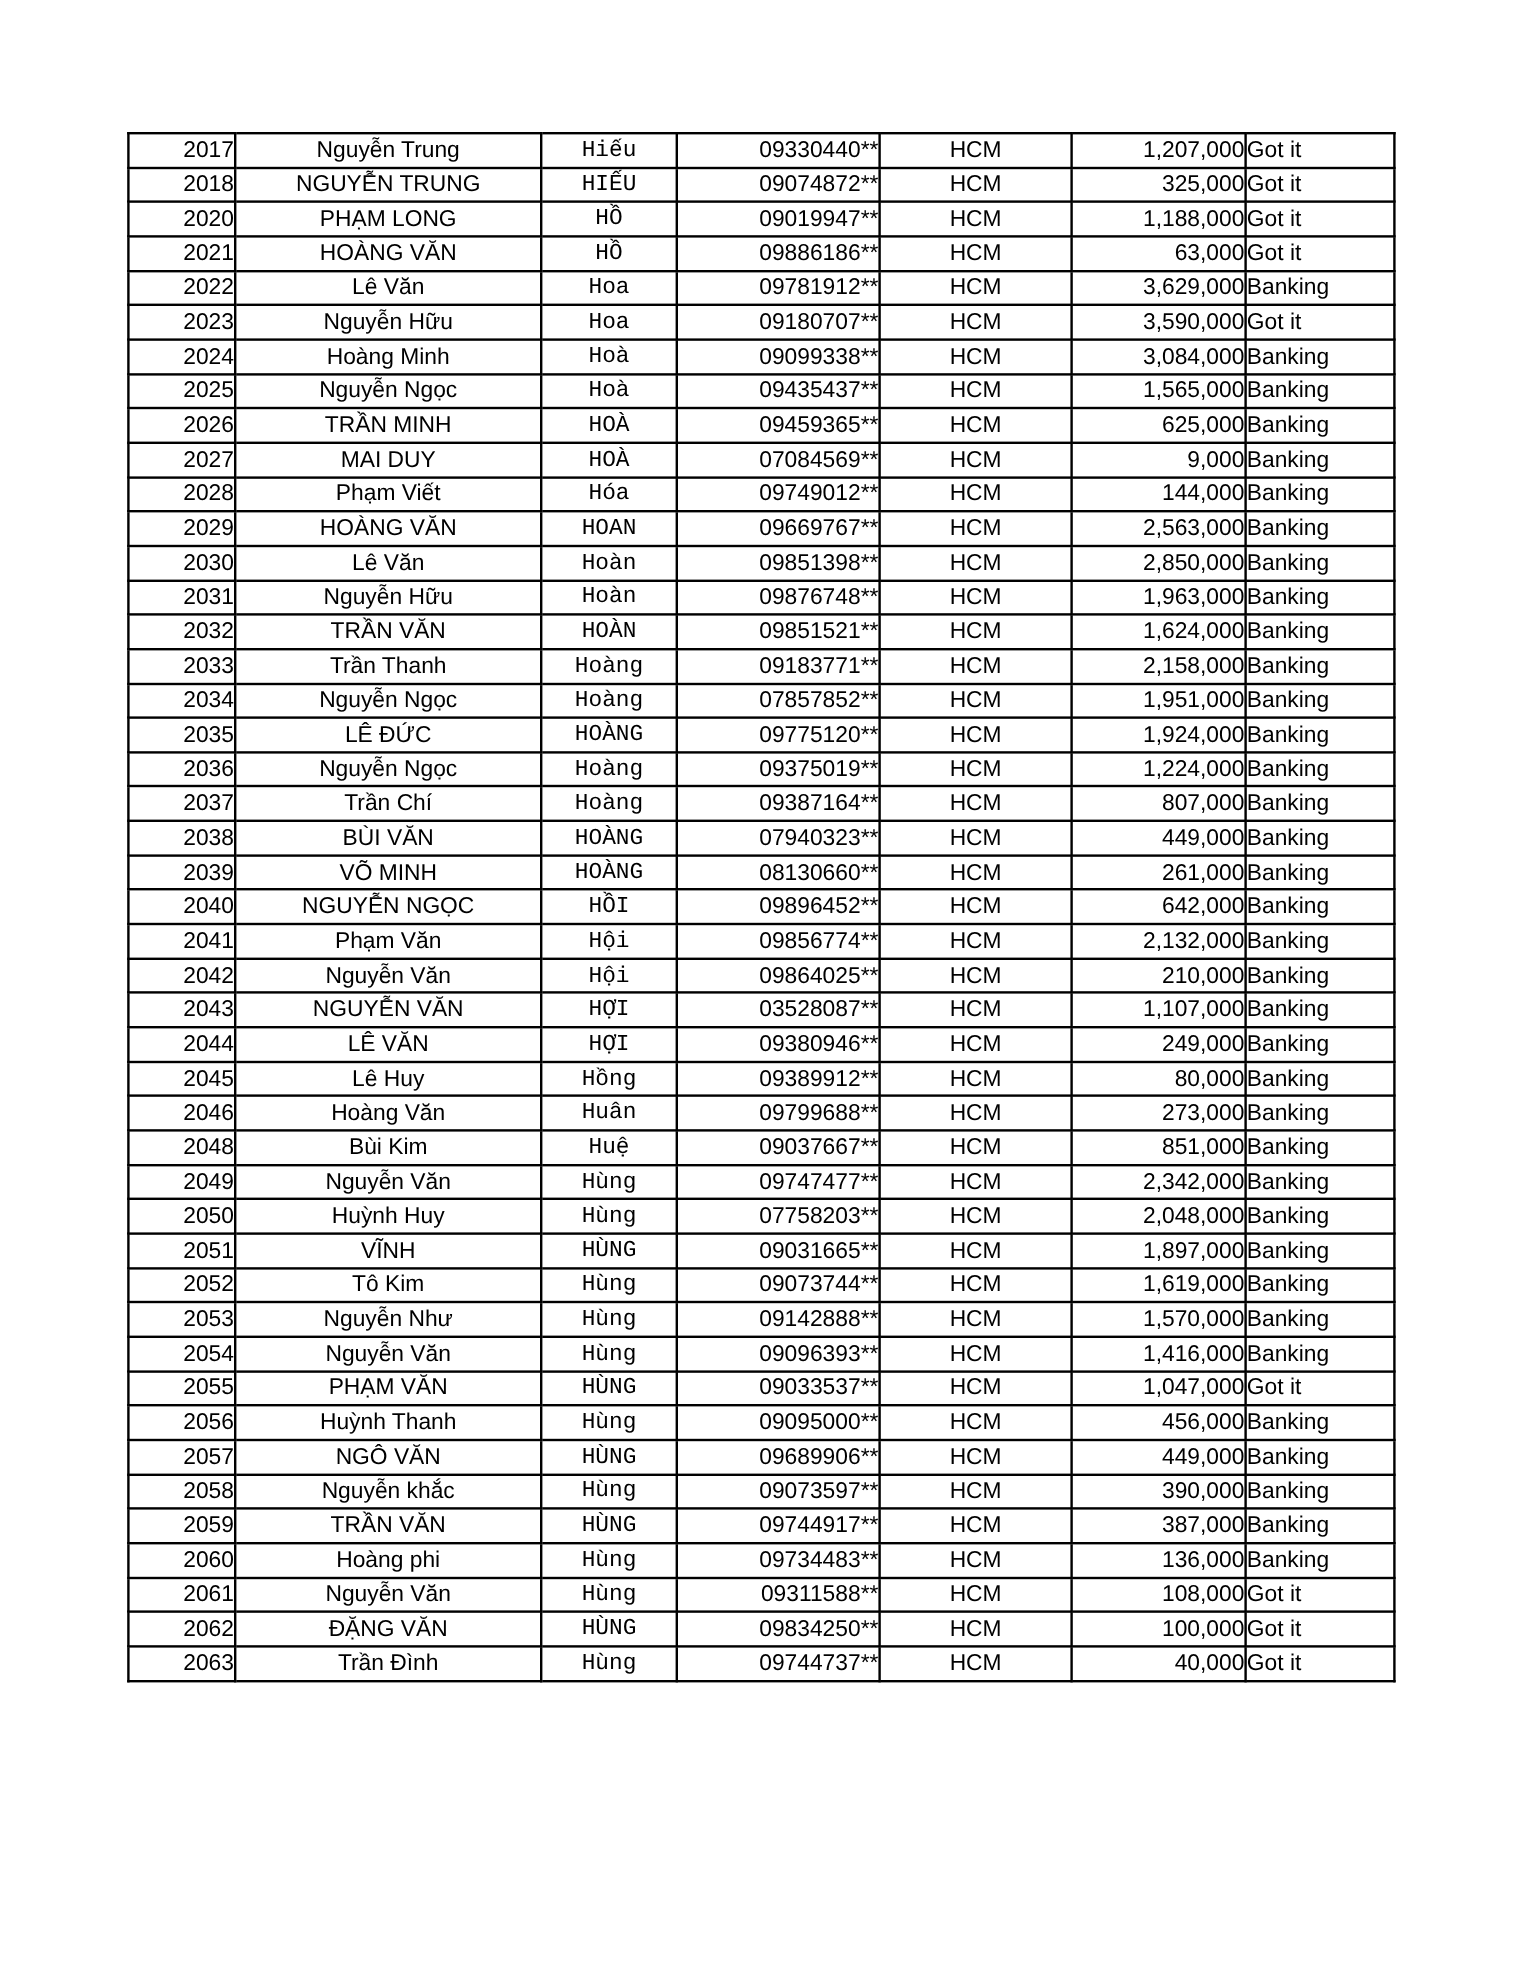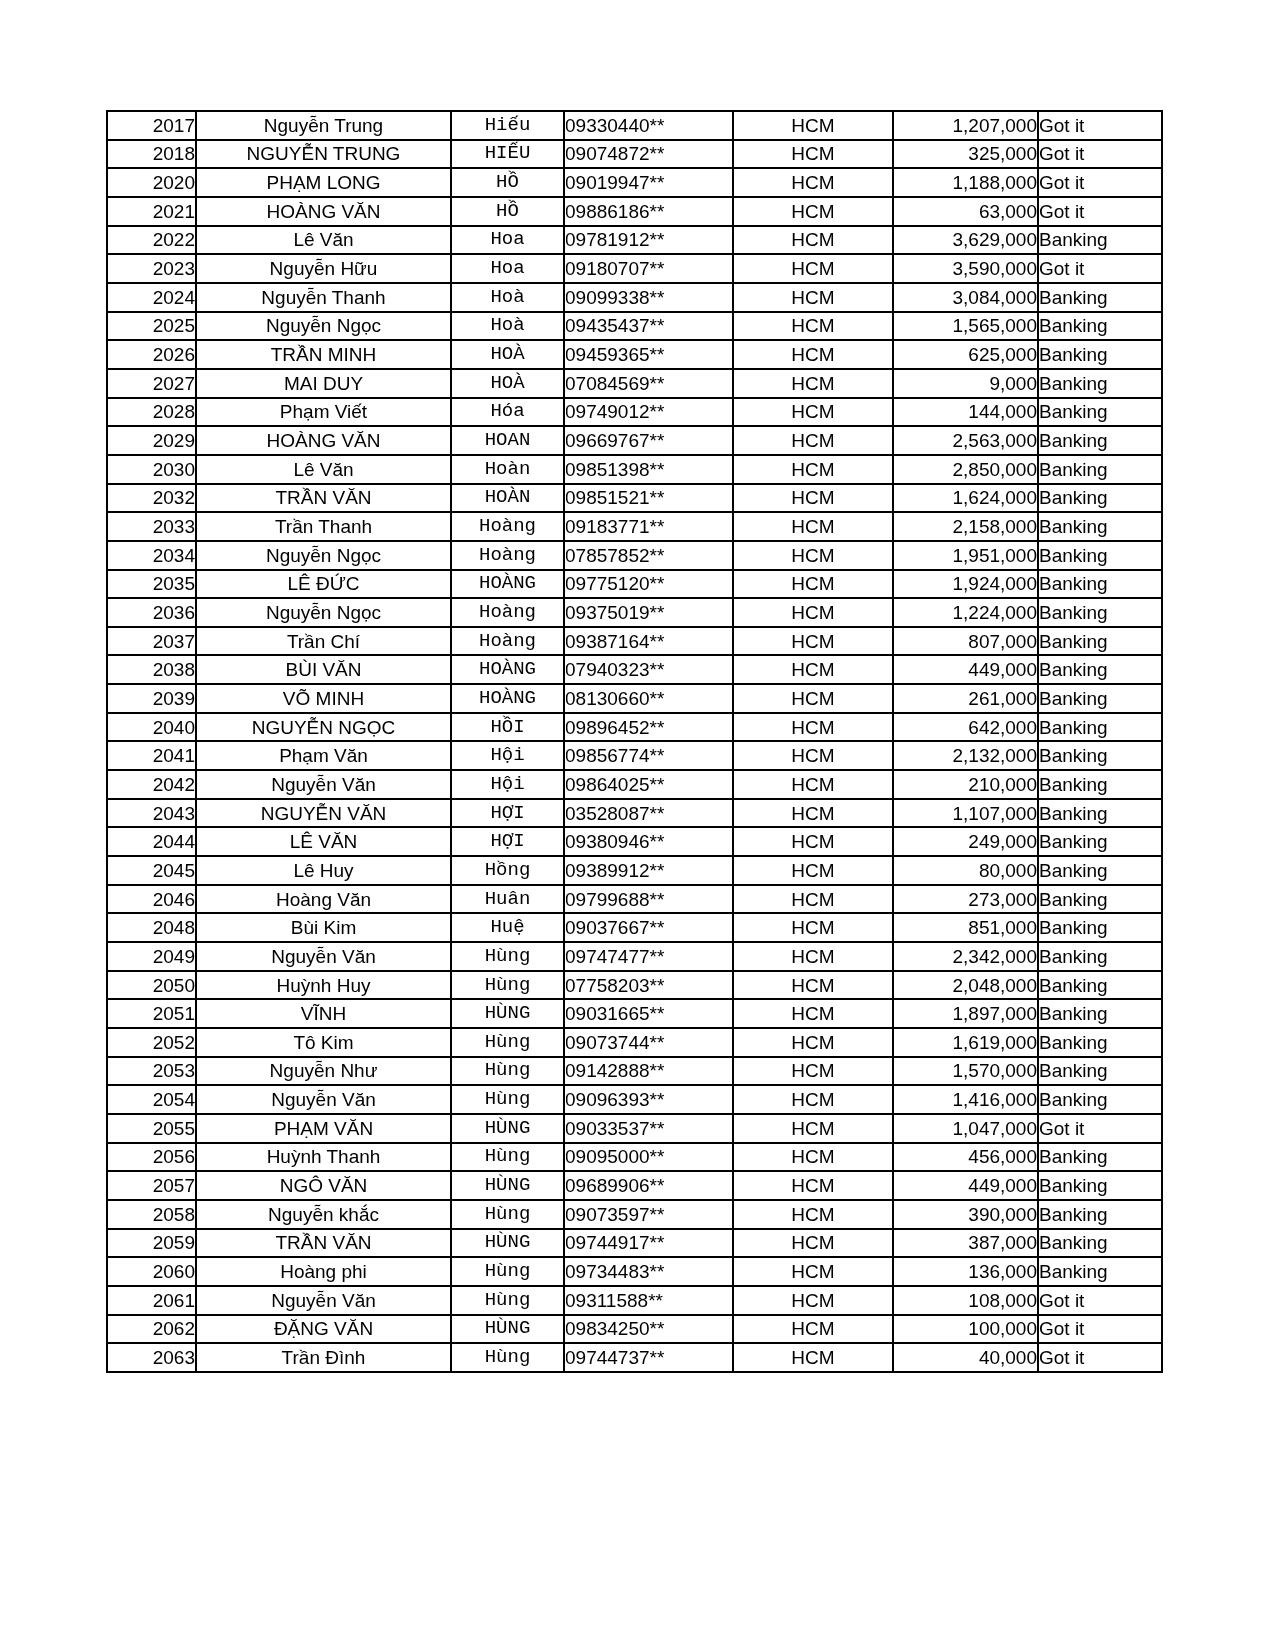--- a/index.html
+++ b/index.html
@@ -38,21 +38,21 @@
   col.w0 { width: 89px; }
   col.w1 { width: 255px; }
   col.w2 { width: 113px; }
   col.w3 { width: 169px; }
   col.w4 { width: 160px; }
   col.w5 { width: 145px; }
   col.w6 { width: 124px; }
   td.c0 { text-align: right;  padding-right: 4px; }
   td.c1 { text-align: center; }
   td.c2 { text-align: center; font-family: Liberation Mono, monospace; }
-  td.c3 { text-align: left; border-radius: 10px; }
+  td.c3 { text-align: right; }
   td.c4 { text-align: center; }
   td.c5 { text-align: right;  padding-right: 9px; }
   td.c6 { text-align: left;   padding-left: 8px; }
 </style>
 </head>
 <body>
 
 <div class="page">
   <table class="records">
     <colgroup>
@@ -114,21 +114,21 @@
           <td class="c0">2023</td>
           <td class="c1">Nguyễn Hữu</td>
           <td class="c2">Hoa</td>
           <td class="c3">09180707**</td>
           <td class="c4">HCM</td>
           <td class="c5">3,590,000</td>
           <td class="c6">Got it</td>
         </tr>
         <tr>
           <td class="c0">2024</td>
-          <td class="c1">Nguyễn Thanh</td>
+          <td class="c1">Hoàng Minh</td>
           <td class="c2">Hoà</td>
           <td class="c3">09099338**</td>
           <td class="c4">HCM</td>
           <td class="c5">3,084,000</td>
           <td class="c6">Banking</td>
         </tr>
         <tr>
           <td class="c0">2025</td>
           <td class="c1">Nguyễn Ngọc</td>
           <td class="c2">Hoà</td>
@@ -173,20 +173,29 @@
           <td class="c5">2,563,000</td>
           <td class="c6">Banking</td>
         </tr>
         <tr>
           <td class="c0">2030</td>
           <td class="c1">Lê Văn</td>
           <td class="c2">Hoàn</td>
           <td class="c3">09851398**</td>
           <td class="c4">HCM</td>
           <td class="c5">2,850,000</td>
+          <td class="c6">Banking</td>
+        </tr>
+        <tr>
+          <td class="c0">2031</td>
+          <td class="c1">Nguyễn Hữu</td>
+          <td class="c2">Hoàn</td>
+          <td class="c3">09876748**</td>
+          <td class="c4">HCM</td>
+          <td class="c5">1,963,000</td>
           <td class="c6">Banking</td>
         </tr>
         <tr>
           <td class="c0">2032</td>
           <td class="c1">TRẦN VĂN</td>
           <td class="c2">HOÀN</td>
           <td class="c3">09851521**</td>
           <td class="c4">HCM</td>
           <td class="c5">1,624,000</td>
           <td class="c6">Banking</td>

